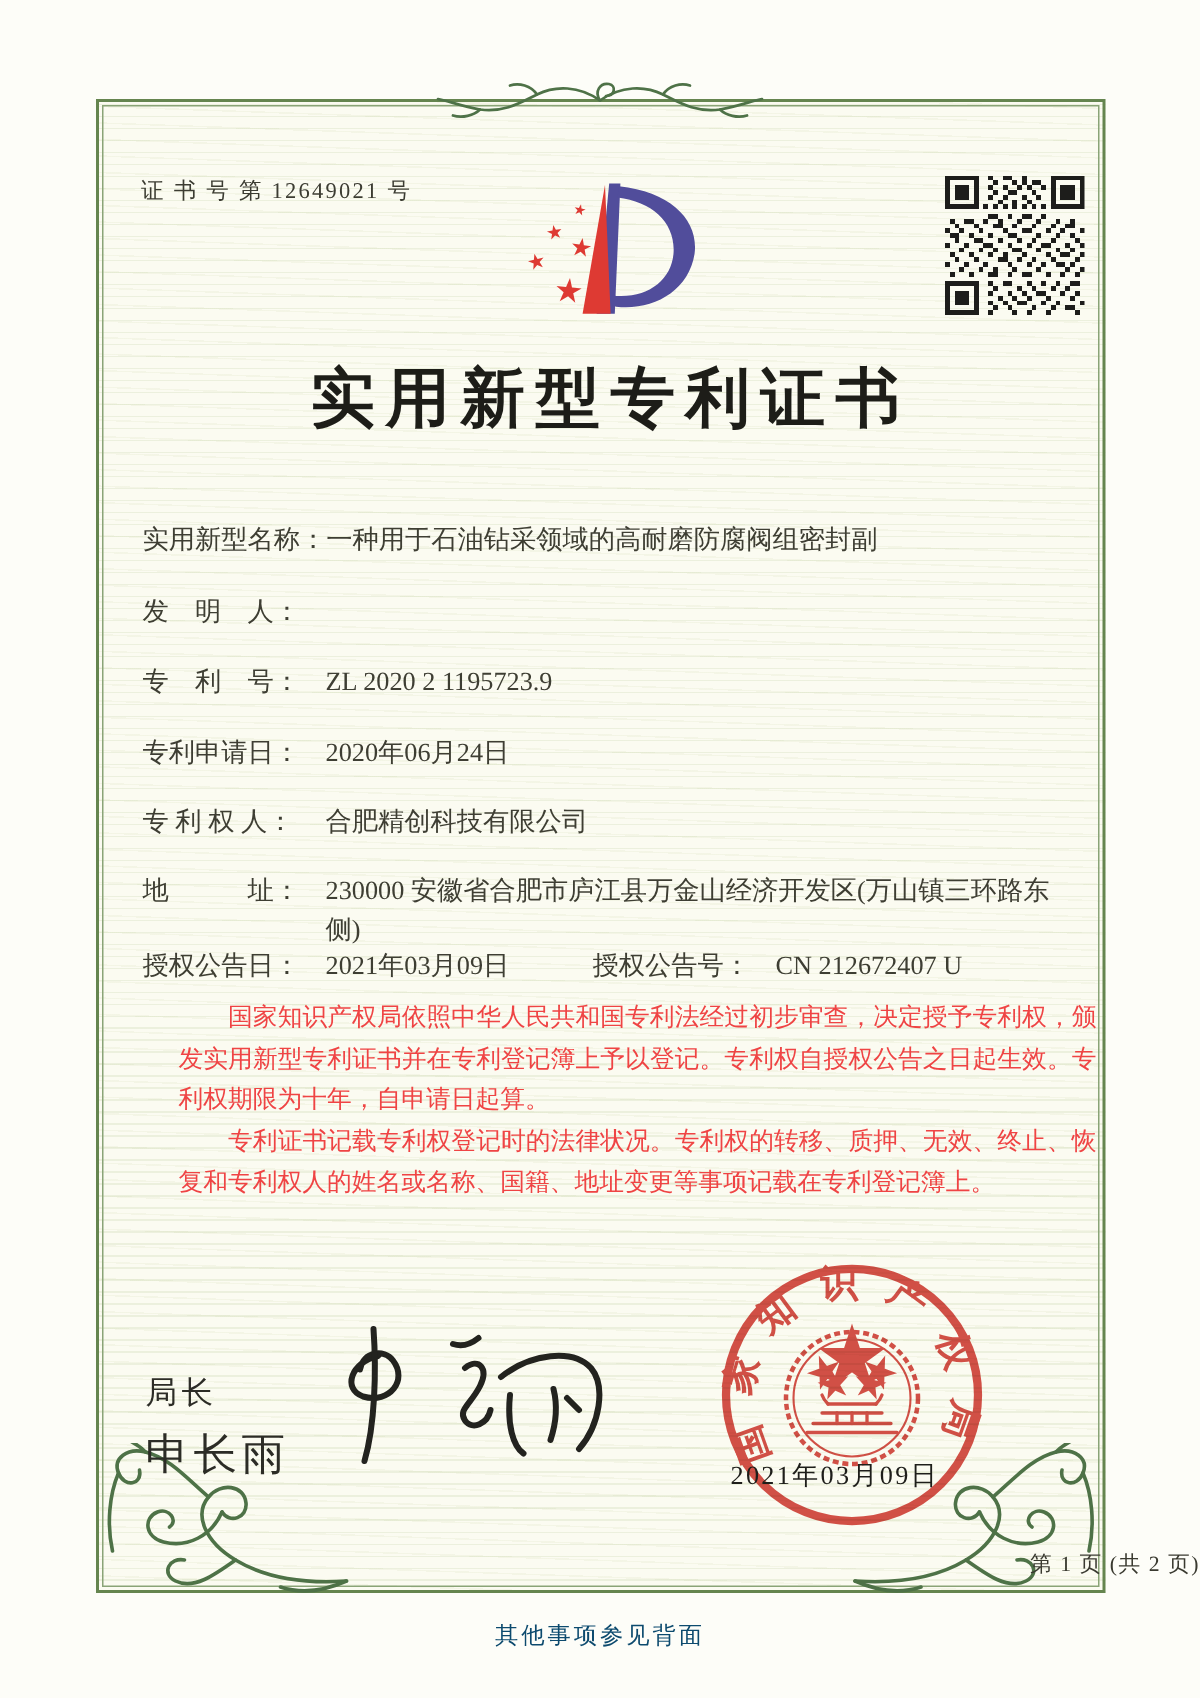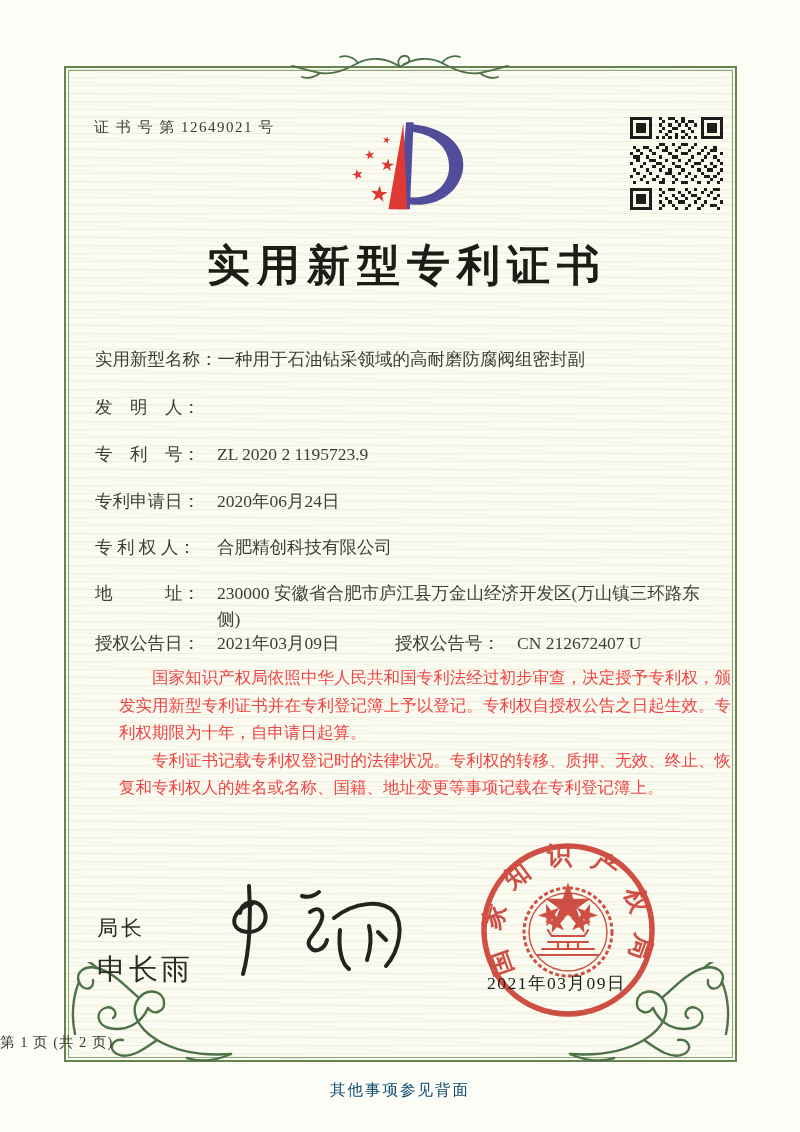--- a/index.html
+++ b/index.html
@@ -46,21 +46,21 @@
     font-size:16.5px;line-height:27.5px;color:#ef4444;text-align:justify;margin-left:24px;
   }
   .paras p{margin:0;text-indent:2em;}
   .officer-title{left:97px;top:914px;font-size:21px;letter-spacing:3px;
     font-family:Liberation Sans, sans-serif;color:#2c2c26;}
   .officer-name{left:97px;top:950px;font-size:29px;letter-spacing:3px;
     font-family:"Liberation Sans","DejaVu Sans",sans-serif;color:#2c2c26;}
   .signature{left:212px;top:874px;width:215px;height:110px;}
   .seal{left:478px;top:840px;width:180px;height:180px;opacity:.92;mix-blend-mode:multiply;}
   .seal-date{left:487px;top:971px;width:170px;font-size:17.5px;letter-spacing:1.5px;color:#1e1e1a;}
-  .page-info{left:0;right:0;top:1033px;text-align:left;font-size:14.5px;letter-spacing:1px;color:#3a3a30;}
+  .page-info{left:0;right:0;top:1033px;text-align:right;font-size:14.5px;letter-spacing:1px;color:#3a3a30;}
   .back-note{left:0;right:0;top:1080px;text-align:center;font-size:15.5px;letter-spacing:2px;color:#0c4a6e;}
   .flourish{width:178px;height:100px;}
   .flourish-left{left:55px;top:962px;}
   .flourish-right{right:54px;top:962px;transform:scaleX(-1);}
   .garland{left:290px;top:53px;width:220px;height:28px;}
 </style>
 </head>
 <body>
 
 <div class="page">

